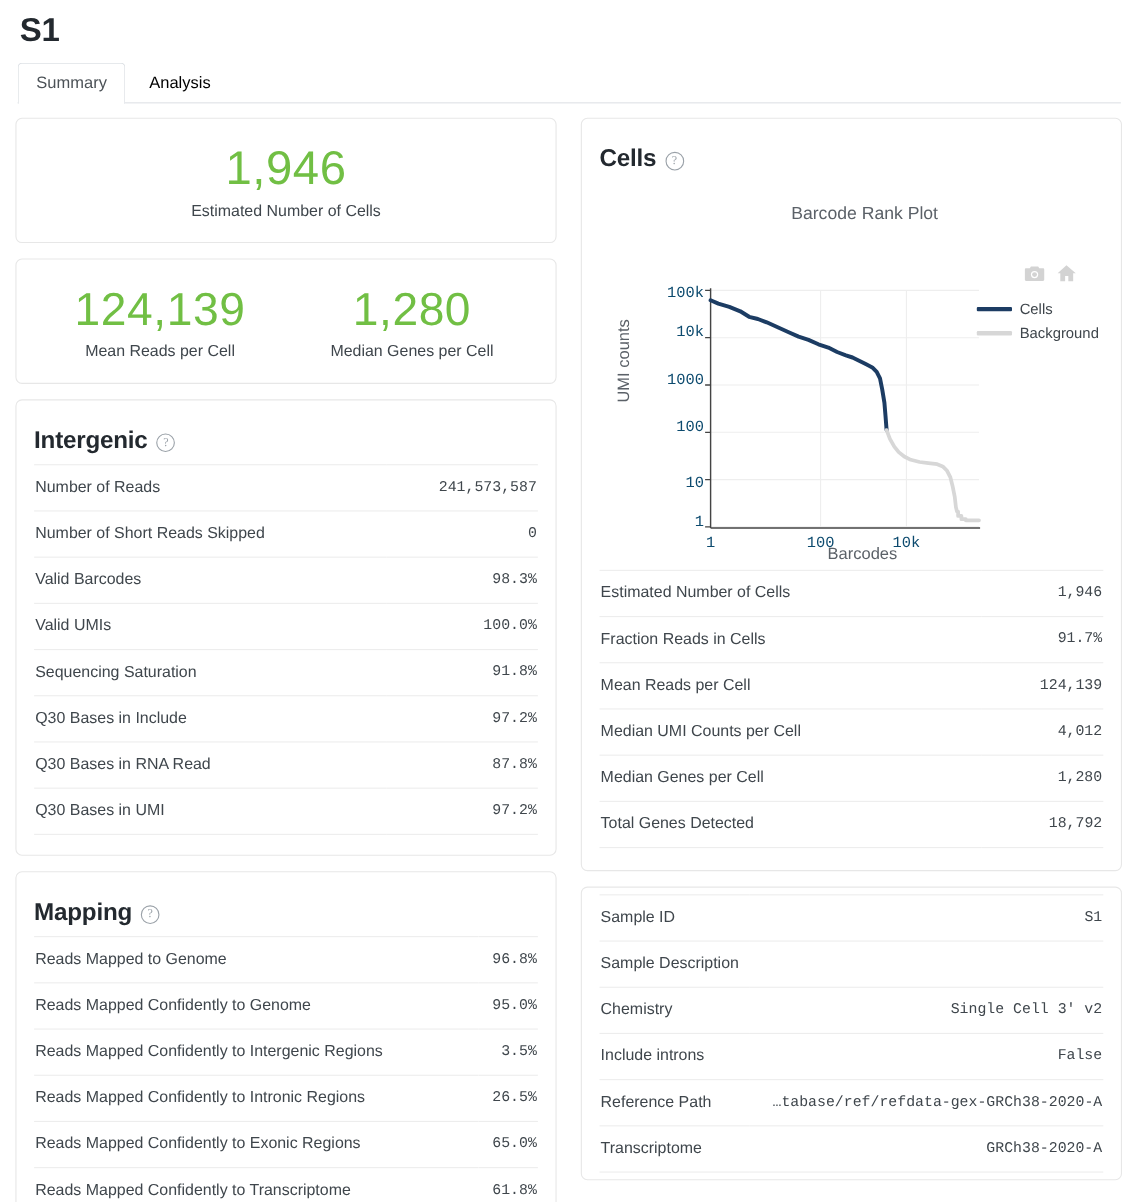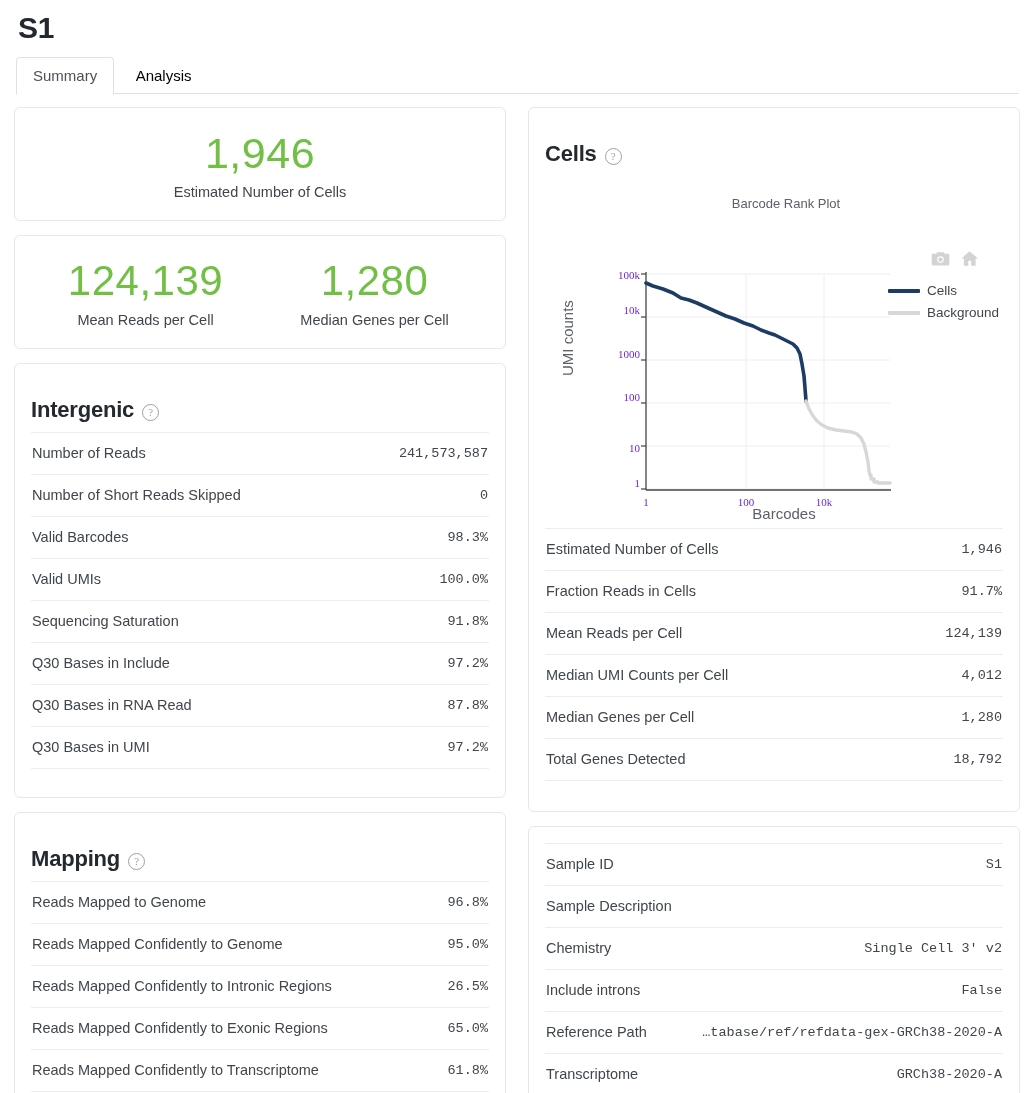--- a/index.html
+++ b/index.html
@@ -58,21 +58,21 @@
 
   
   .cols { display: flex; gap: 22px; margin-top: 13px; align-items: flex-start; }
   .col { width: 492px; flex: 0 0 492px; }
 
   .card {
     border: 1px solid #e7e7e7;
     border-radius: 6px;
     background: #fff;
     margin-bottom: 14px;
-    padding: 16px 16px;
+    padding: 6px 16px;
   }
 
   
   .hero { text-align: center; padding: 20px 16px 18px; }
   .hero-row { display: flex; }
   .hero-cell { flex: 1 1 50%; text-align: center; }
   .hero-value {
     color: #71bf44;
     font-size: 43px;
     line-height: 50px;
@@ -129,21 +129,21 @@
     font-family: Liberation Mono, monospace;
     font-size: 13.5px;
     color: #3f464c;
     white-space: nowrap;
   }
 
   
   .plot-wrap { position: relative; height: 352px; padding-top: 4px; }
   .plot-title {
     text-align: center;
-    font-size: 13px;
+    font-size: 16px;
     color: #5b6168;
     margin: 16px 0 0 0;
     padding-left: 24px;
   }
   .modebar {
     position: absolute;
     right: 24px; top: 74px;
     display: flex; gap: 10px;
     opacity: 1;
   }
@@ -169,23 +169,23 @@
   .xlabel {
     position: absolute;
     left: 0; right: 0; bottom: 6px;
     text-align: center;
     font-size: 15px;
     color: #5b6168;
     padding-left: 20px;
   }
   .tick {
     position: absolute;
-    font-size: 11px;
-    color: #6d28d9;
-    font-family: Liberation Serif, serif;
+    font-size: 14px;
+    color: #0c4a6e;
+    font-family: Liberation Mono, monospace;
   }
   .ytick { text-align: right; }
 </style>
 </head>
 <body>
 
 <div class="page">
 
   <div class="page-title">S1</div>
 
@@ -267,20 +267,24 @@
         </div>
         <table class="mtable">
           <tbody>
             <tr>
                 <td>Reads Mapped to Genome</td>
                 <td class="val">96.8%</td>
               </tr>
             <tr>
                 <td>Reads Mapped Confidently to Genome</td>
                 <td class="val">95.0%</td>
+              </tr>
+            <tr>
+                <td>Reads Mapped Confidently to Intergenic Regions</td>
+                <td class="val">3.5%</td>
               </tr>
             <tr>
                 <td>Reads Mapped Confidently to Intronic Regions</td>
                 <td class="val">26.5%</td>
               </tr>
             <tr>
                 <td>Reads Mapped Confidently to Exonic Regions</td>
                 <td class="val">65.0%</td>
               </tr>
             <tr>

